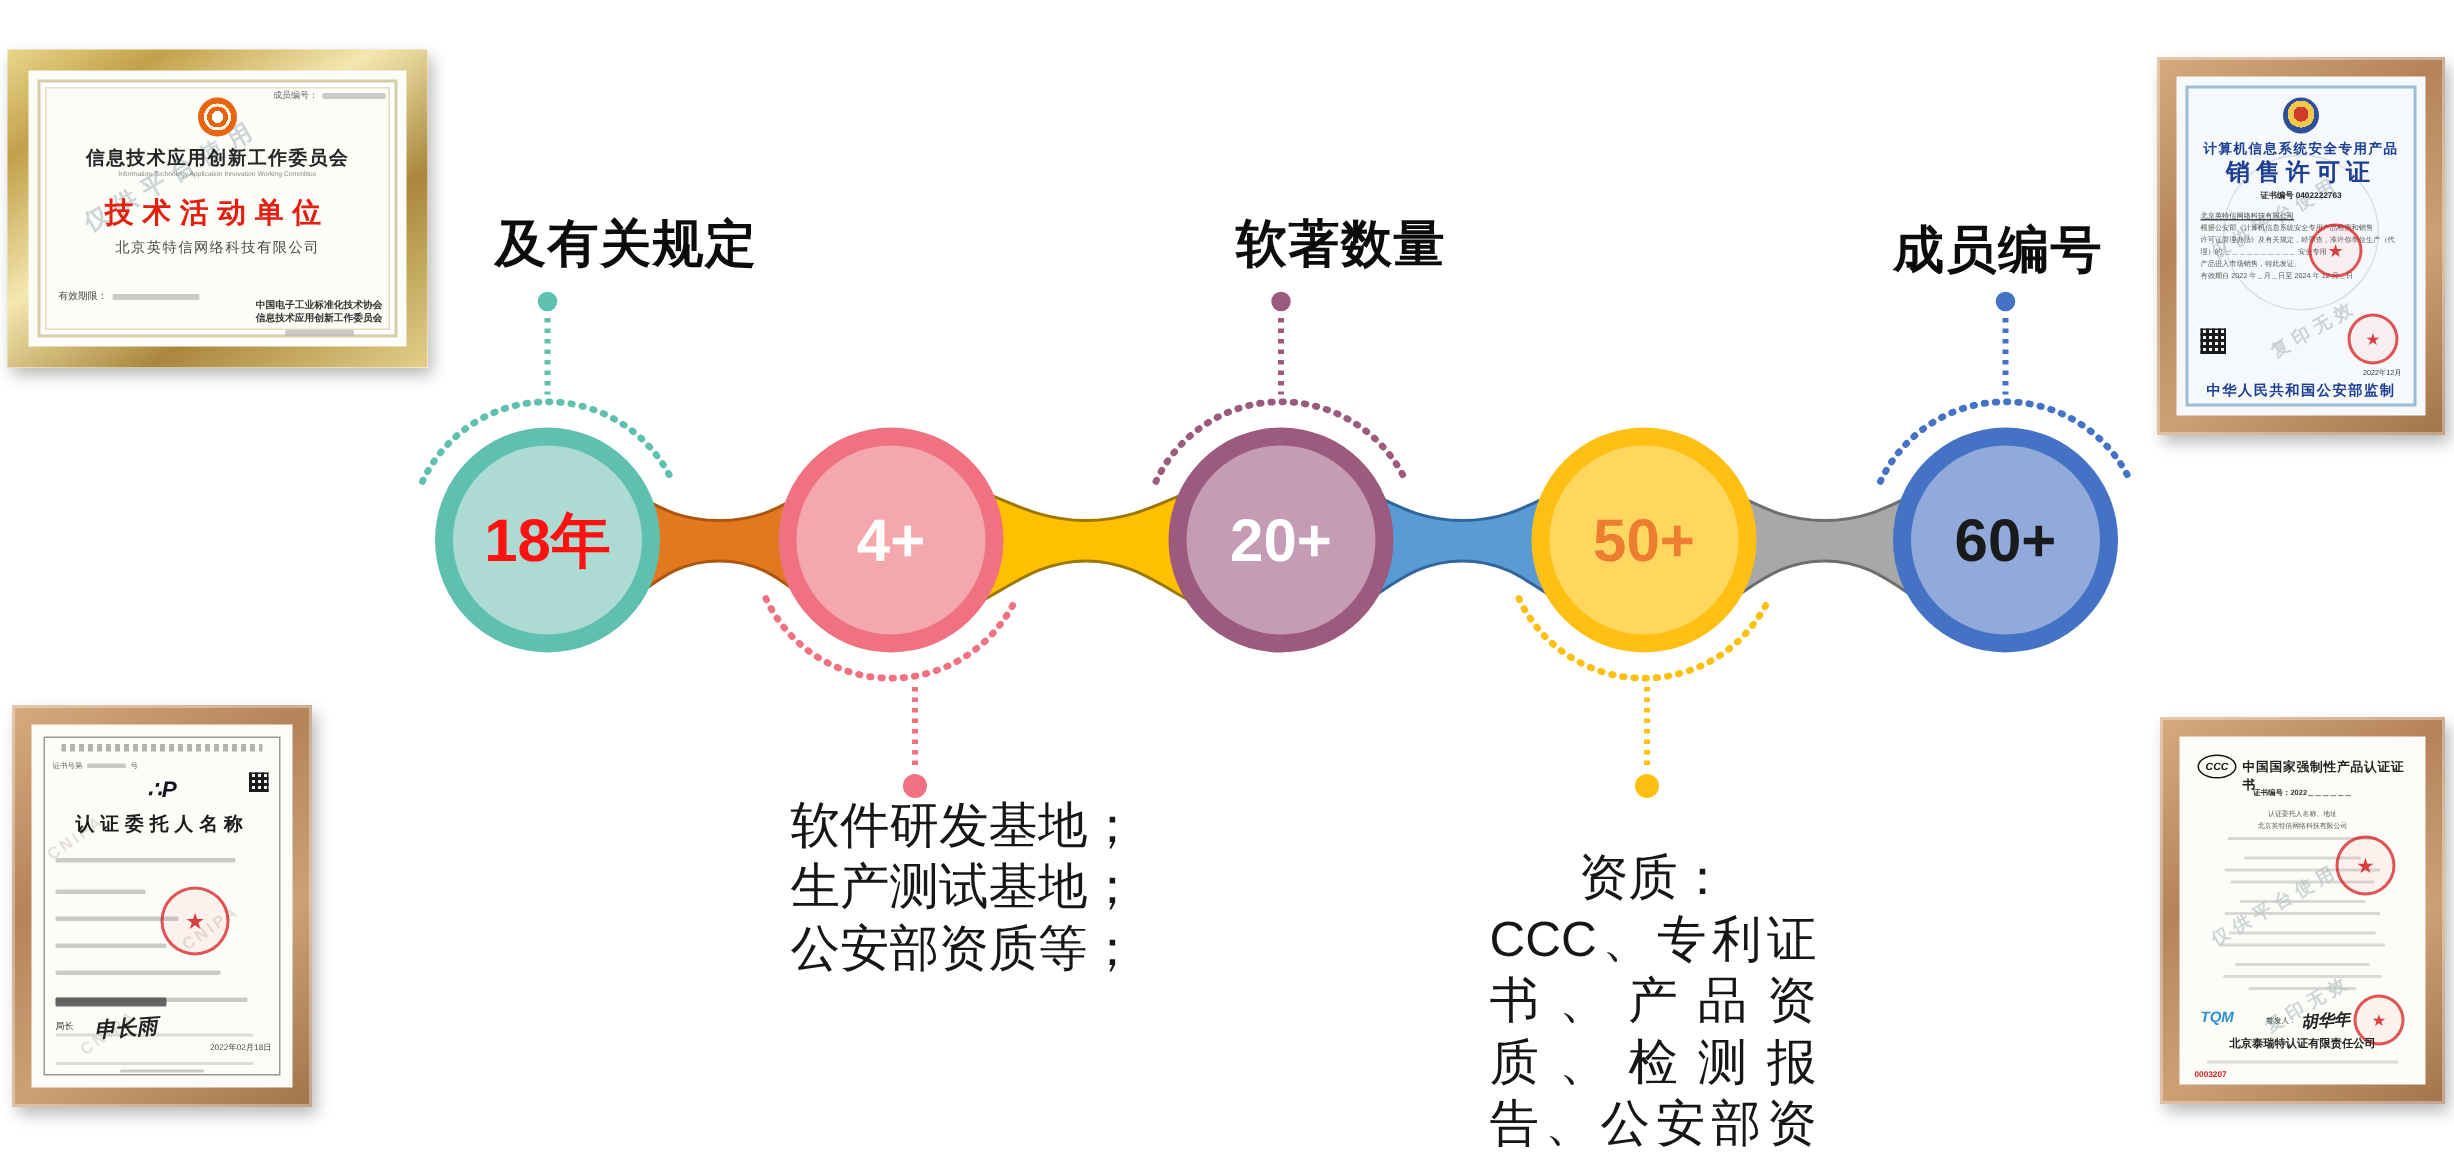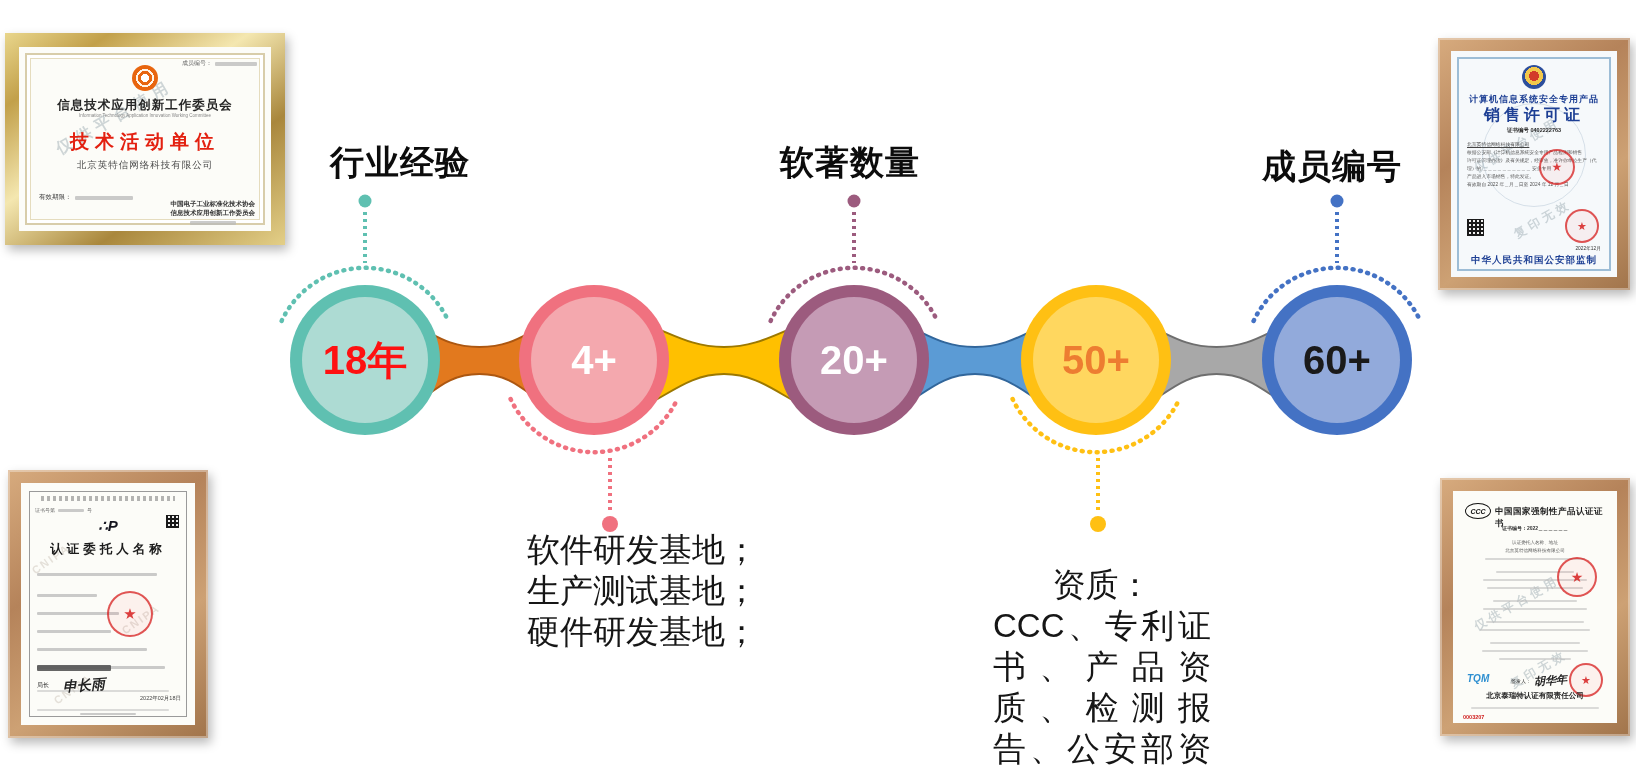--- a/index.html
+++ b/index.html
@@ -96,28 +96,28 @@
     <g>
       <circle cx="1337" cy="201" r="6.5" fill="#4472C4"></circle>
       <line x1="1337" y1="212" x2="1337" y2="263" stroke-width="4" stroke-dasharray="3 4" stroke="#4472C4"></line>
       <path d="M1253.6 321 A92 92 0 0 1 1420.4 321" fill="none" stroke-width="4.5" stroke-dasharray="1 6.5" stroke-linecap="round" stroke="#4472C4"></path>
       <circle cx="1337" cy="360" r="75" fill="#4472C4"></circle>
       <circle cx="1337" cy="360" r="63" fill="#92AADB"></circle>
       <text class="value-text" x="1337" y="374" text-anchor="middle" fill="#1A1A1A">60+</text>
     </g>
   </svg>
 
-  <div class="chain-label" style="left:330px; top:140px;">行业经验</div>
-  <div class="chain-label" style="left:780px; top:140px;">软著数量</div>
+  <div class="chain-label" style="left:330px; top:140px;">及有关规定</div>
+  <div class="chain-label" style="left:824px; top:140px;">软著数量</div>
   <div class="chain-label" style="left:1262px; top:144px;">成员编号</div>
 
   <div class="note" style="left:527px; top:529px;">
     <div class="note-line">软件研发基地；</div>
     <div class="note-line">生产测试基地；</div>
-    <div class="note-line">硬件研发基地；</div>
+    <div class="note-line">公安部资质等；</div>
   </div>
 
   <div class="note" style="left:993px; top:536px; width:218px;">
     <span class="note-heading">资质：</span>
     <span class="note-body">CCC、专利证书、产品资质、检测报告、公安部资质等</span>
   </div>
 
   <div class="cert frame-gold" style="left:5px; top:33px; width:280px; height:212px;">
     <div class="paper">
       <div class="ornate"></div>

